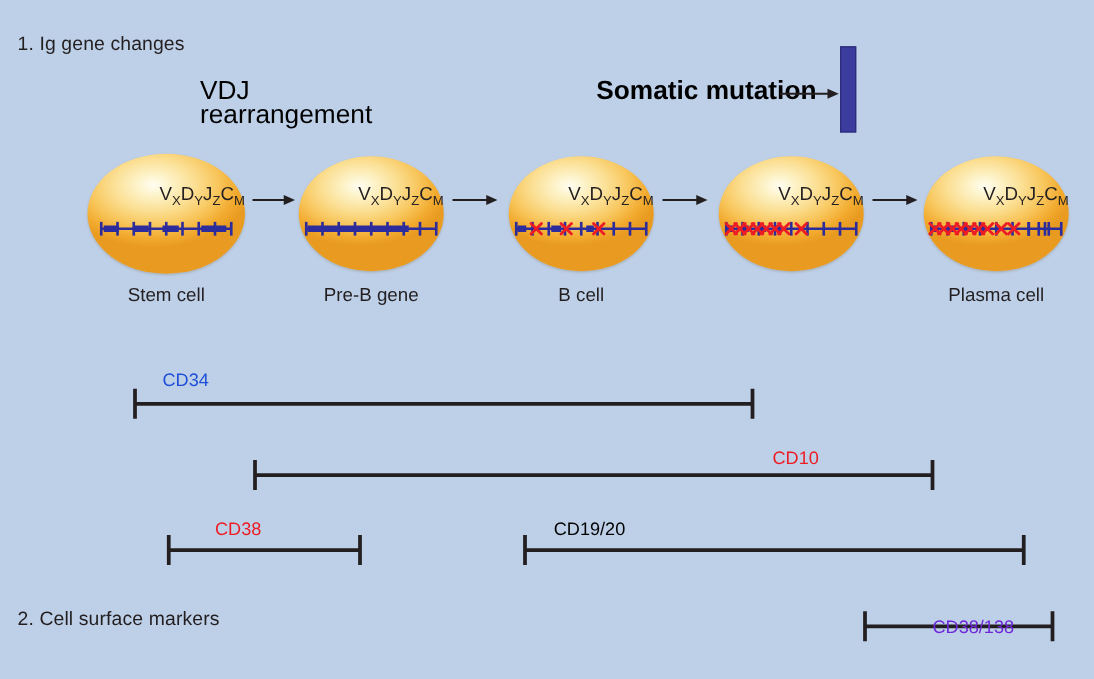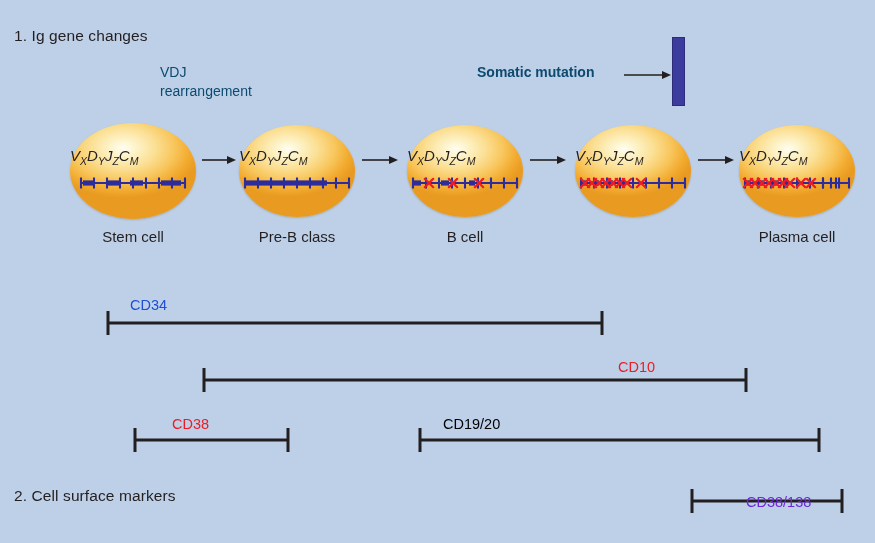--- a/index.html
+++ b/index.html
@@ -18,41 +18,40 @@
   
   .section-title{
     font-size:15.5px;
     color:#231f20;
     letter-spacing:0.1px;
     white-space:nowrap;
   }
 
   
   .proc-label{
-    font-size:14px;
-    color:#0c4a6e;
+    font-size:21px;
+    color:#000000;
     line-height:19px;
     white-space:nowrap;
   }
 
   
   .cell{
     border-radius:50%;
     background:radial-gradient(ellipse 62% 52% at 42% 26%,
         #fffdf2 0%, #fdf3c9 17%, #fbdf93 42%, #f8c65c 66%, #f2aa2e 86%, #e89b20 100%);
     box-shadow:0 1px 2px rgba(80,60,10,0.22);
   }
   .cell-gene-label{
     position:absolute;
     left:0;right:0;
-    text-align:left;
+    text-align:right;
     font-size:15px;
     color:#231f20;
     white-space:nowrap;
-    font-style:italic;
   }
   .cell-gene-label sub{font-size:10.5px;line-height:0;}
   .cell-caption{
     position:absolute;
     text-align:center;
     font-size:15px;
     color:#231f20;
     white-space:nowrap;
   }
 
@@ -135,21 +134,21 @@
             <line x1="28" y1="4.5" x2="28" y2="15.5" stroke="#2c2c9c" stroke-width="2.1"></line>
             <line x1="41" y1="4.5" x2="41" y2="15.5" stroke="#2c2c9c" stroke-width="2.1"></line>
             <line x1="54" y1="4.5" x2="54" y2="15.5" stroke="#2c2c9c" stroke-width="2.1"></line>
             <line x1="67" y1="4.5" x2="67" y2="15.5" stroke="#2c2c9c" stroke-width="2.1"></line>
             <line x1="80" y1="4.5" x2="80" y2="15.5" stroke="#2c2c9c" stroke-width="2.1"></line>
             <line x1="93" y1="4.5" x2="93" y2="15.5" stroke="#2c2c9c" stroke-width="2.1"></line>
             <line x1="106" y1="4.5" x2="106" y2="15.5" stroke="#2c2c9c" stroke-width="2.1"></line>
           </svg>
         </div>
       </div>
-      <div class="abs cell-caption" style="left:207px;top:228px;width:180px;">Pre-B class</div>
+      <div class="abs cell-caption" style="left:207px;top:228px;width:180px;">Pre-B gene</div>
       <div class="abs cell" style="left:407px;top:125px;width:116px;height:92px;">
         <div class="cell-gene-label" style="top:22px;"><span>V<sub>X</sub></span><span>D<sub>Y</sub></span><span>J<sub>Z</sub></span><span>C<sub>M</sub></span></div>
         <div class="chrom" style="width: 108px; height: 20px; left: 4px; top: 48px;">
           <svg width="108" height="20">
             <line x1="2" y1="10" x2="106" y2="10" stroke="#2c2c9c" stroke-width="2"></line>
             <rect x="3" y="7.4" width="7" height="5.2" fill="#2c2c9c"></rect>
             <rect x="30" y="7.4" width="8" height="5.2" fill="#2c2c9c"></rect>
             <rect x="58" y="7.4" width="6" height="5.2" fill="#2c2c9c"></rect>
             <line x1="2" y1="4.5" x2="2" y2="15.5" stroke="#2c2c9c" stroke-width="2.1"></line>
             <line x1="15" y1="4.5" x2="15" y2="15.5" stroke="#2c2c9c" stroke-width="2.1"></line>

